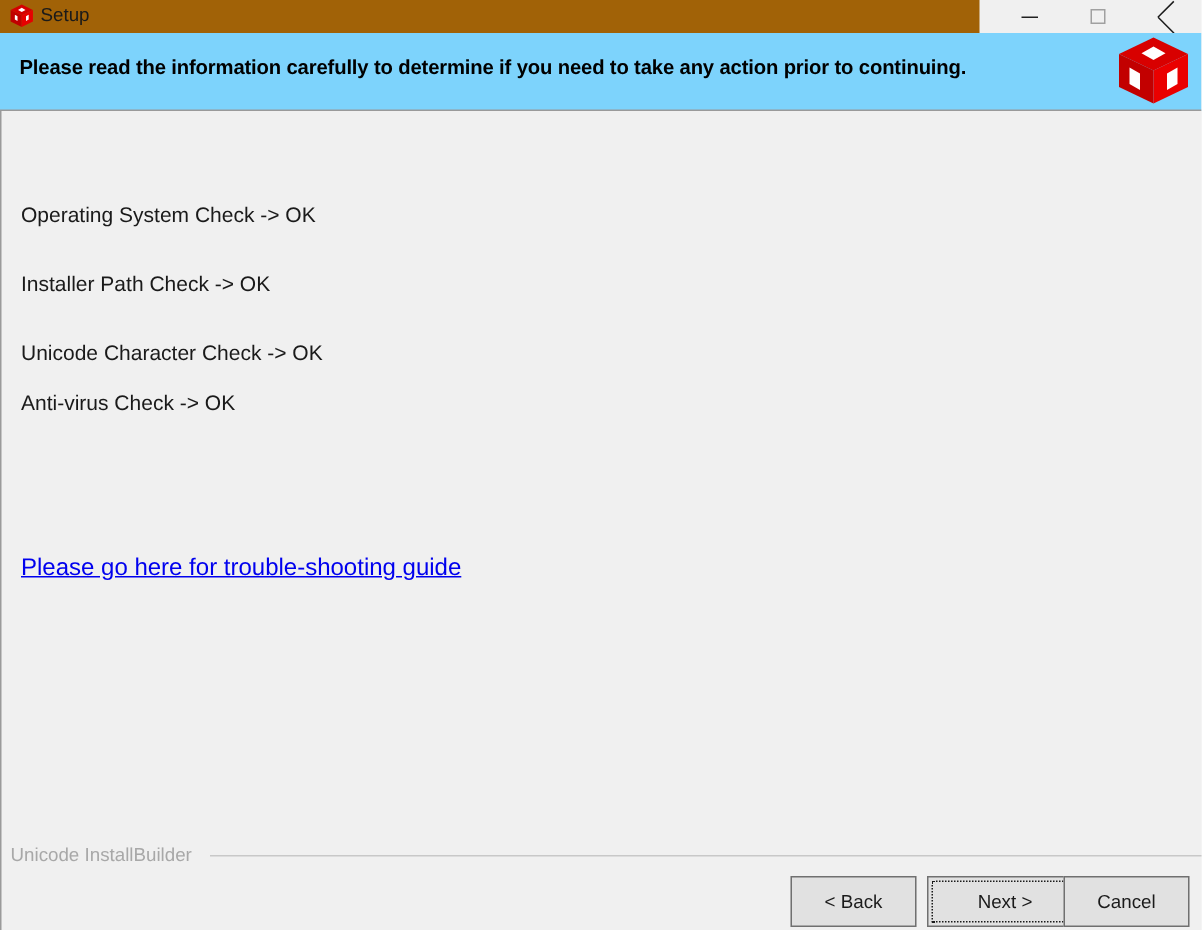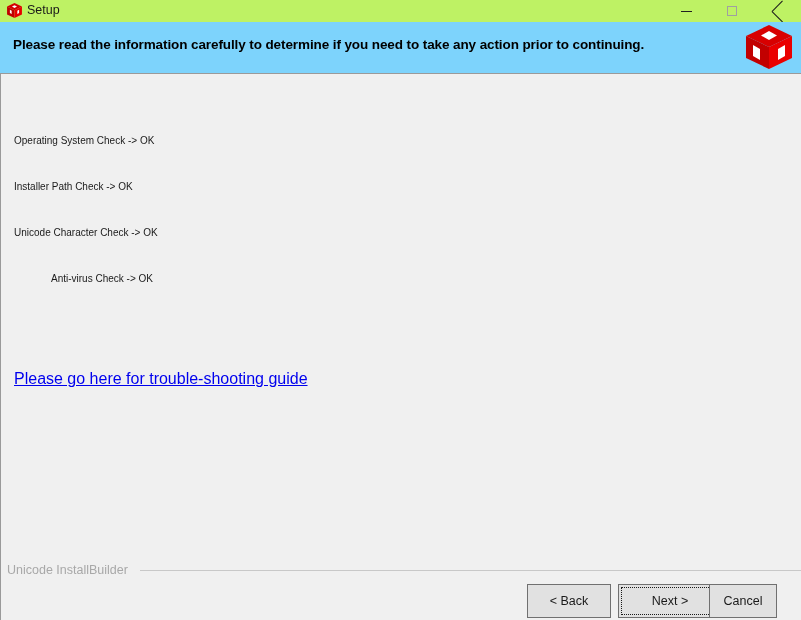--- a/index.html
+++ b/index.html
@@ -19,23 +19,23 @@
     width: 801px;
     height: 620px;
     background: #f0f0f0;
     box-sizing: border-box;
   }
 
   
   #titlebar {
     position: absolute;
     left: 0; top: 0;
-    width: 801px;
+    width: 653px;
     height: 22px;
-    background: #bef264;
+    background: #a16207;
     display: flex;
     align-items: center;
   }
   #titlebar-icon {
     position: absolute;
     left: 6px;
     top: 2px;
     width: 17px;
     height: 17px;
   }
@@ -131,21 +131,21 @@
     top: 74px;
     width: 801px;
     height: 546px;
     background: #f0f0f0;
     border-left: 1px solid #9a9a9a;
     box-sizing: border-box;
   }
   .check-line {
     position: absolute;
     left: 13px;
-    font-size: 10px;
+    font-size: 14px;
     color: #1a1a1a;
     white-space: nowrap;
   }
   #link-row {
     position: absolute;
     left: 13px;
     top: 296px;
   }
   #trouble-link {
     font-size: 16px;
@@ -197,21 +197,21 @@
     font-size: 12.5px;
     color: #1a1a1a;
     padding: 16px;
     cursor: default;
     display: flex;
     align-items: center;
     justify-content: center;
   }
   #btn-back   { left: 526px; width: 84px; }
   #btn-next   { left: 617px; width: 104px; }
-  #btn-cancel { left: 708px; width: 68px; }
+  #btn-cancel { left: 708px; width: 84px; }
 
   #btn-next .focus-ring {
     position: absolute;
     left: 2px; top: 2px; right: 2px; bottom: 2px;
     border: 1px dotted #1a1a1a;
     pointer-events: none;
   }
   .btn-label { position: relative; z-index: 1; }
 </style>
 </head>
@@ -257,21 +257,21 @@
         <polygon points="35,26 42,22 42,33 35,37" fill="#ffffff"></polygon>
       </svg>
     </span>
   </div>
 
   <div id="body-area">
 
     <div class="check-line" style="top:61px;">Operating System Check -&gt; OK</div>
     <div class="check-line" style="top:107px;">Installer Path Check -&gt; OK</div>
     <div class="check-line" style="top:153px;">Unicode Character Check -&gt;  OK</div>
-    <div class="check-line" style="top:199px;margin-left:37px;">Anti-virus Check -&gt; OK</div>
+    <div class="check-line" style="top:186px;">Anti-virus Check -&gt; OK</div>
 
     <div id="link-row">
       <a id="trouble-link" href="#">Please go here for trouble-shooting guide</a>
     </div>
 
     <div id="footer-brand-row">
       <span id="footer-brand">Unicode InstallBuilder</span>
       <span id="footer-rule"></span>
     </div>
 

